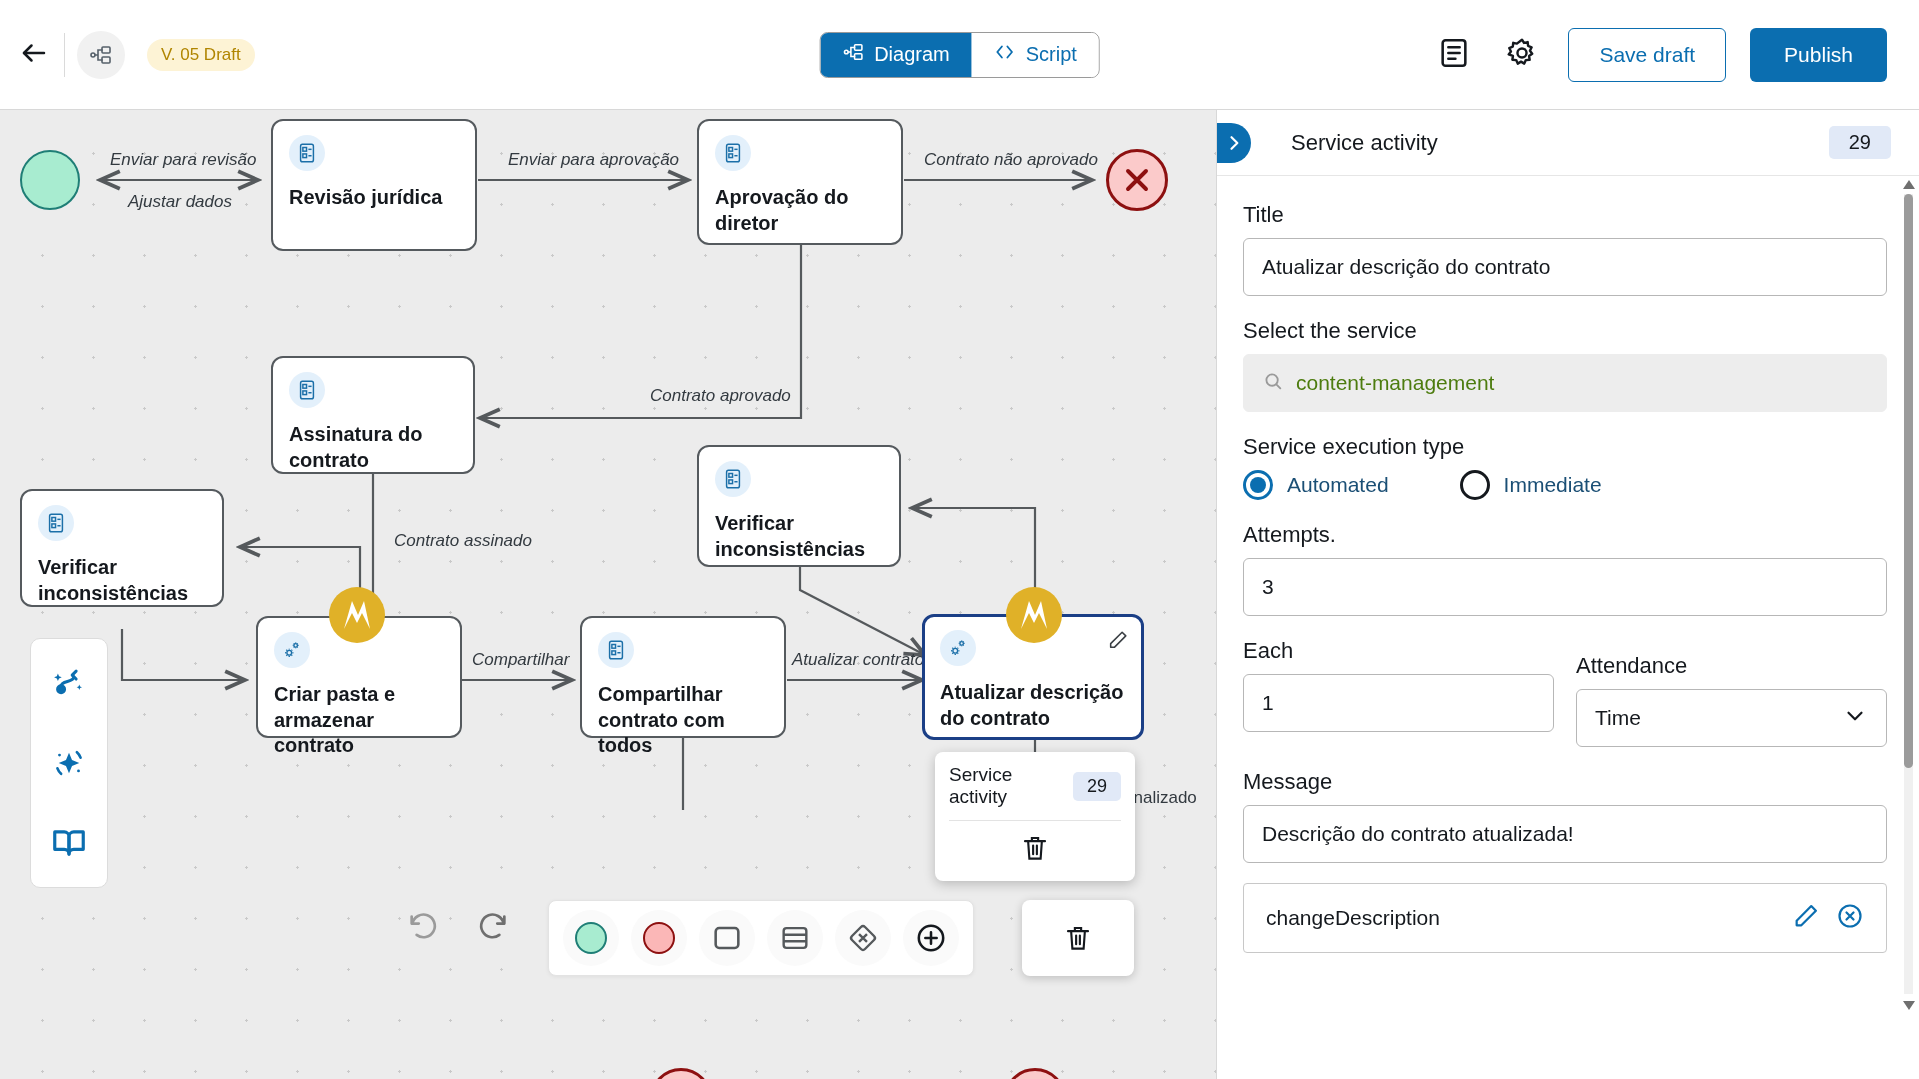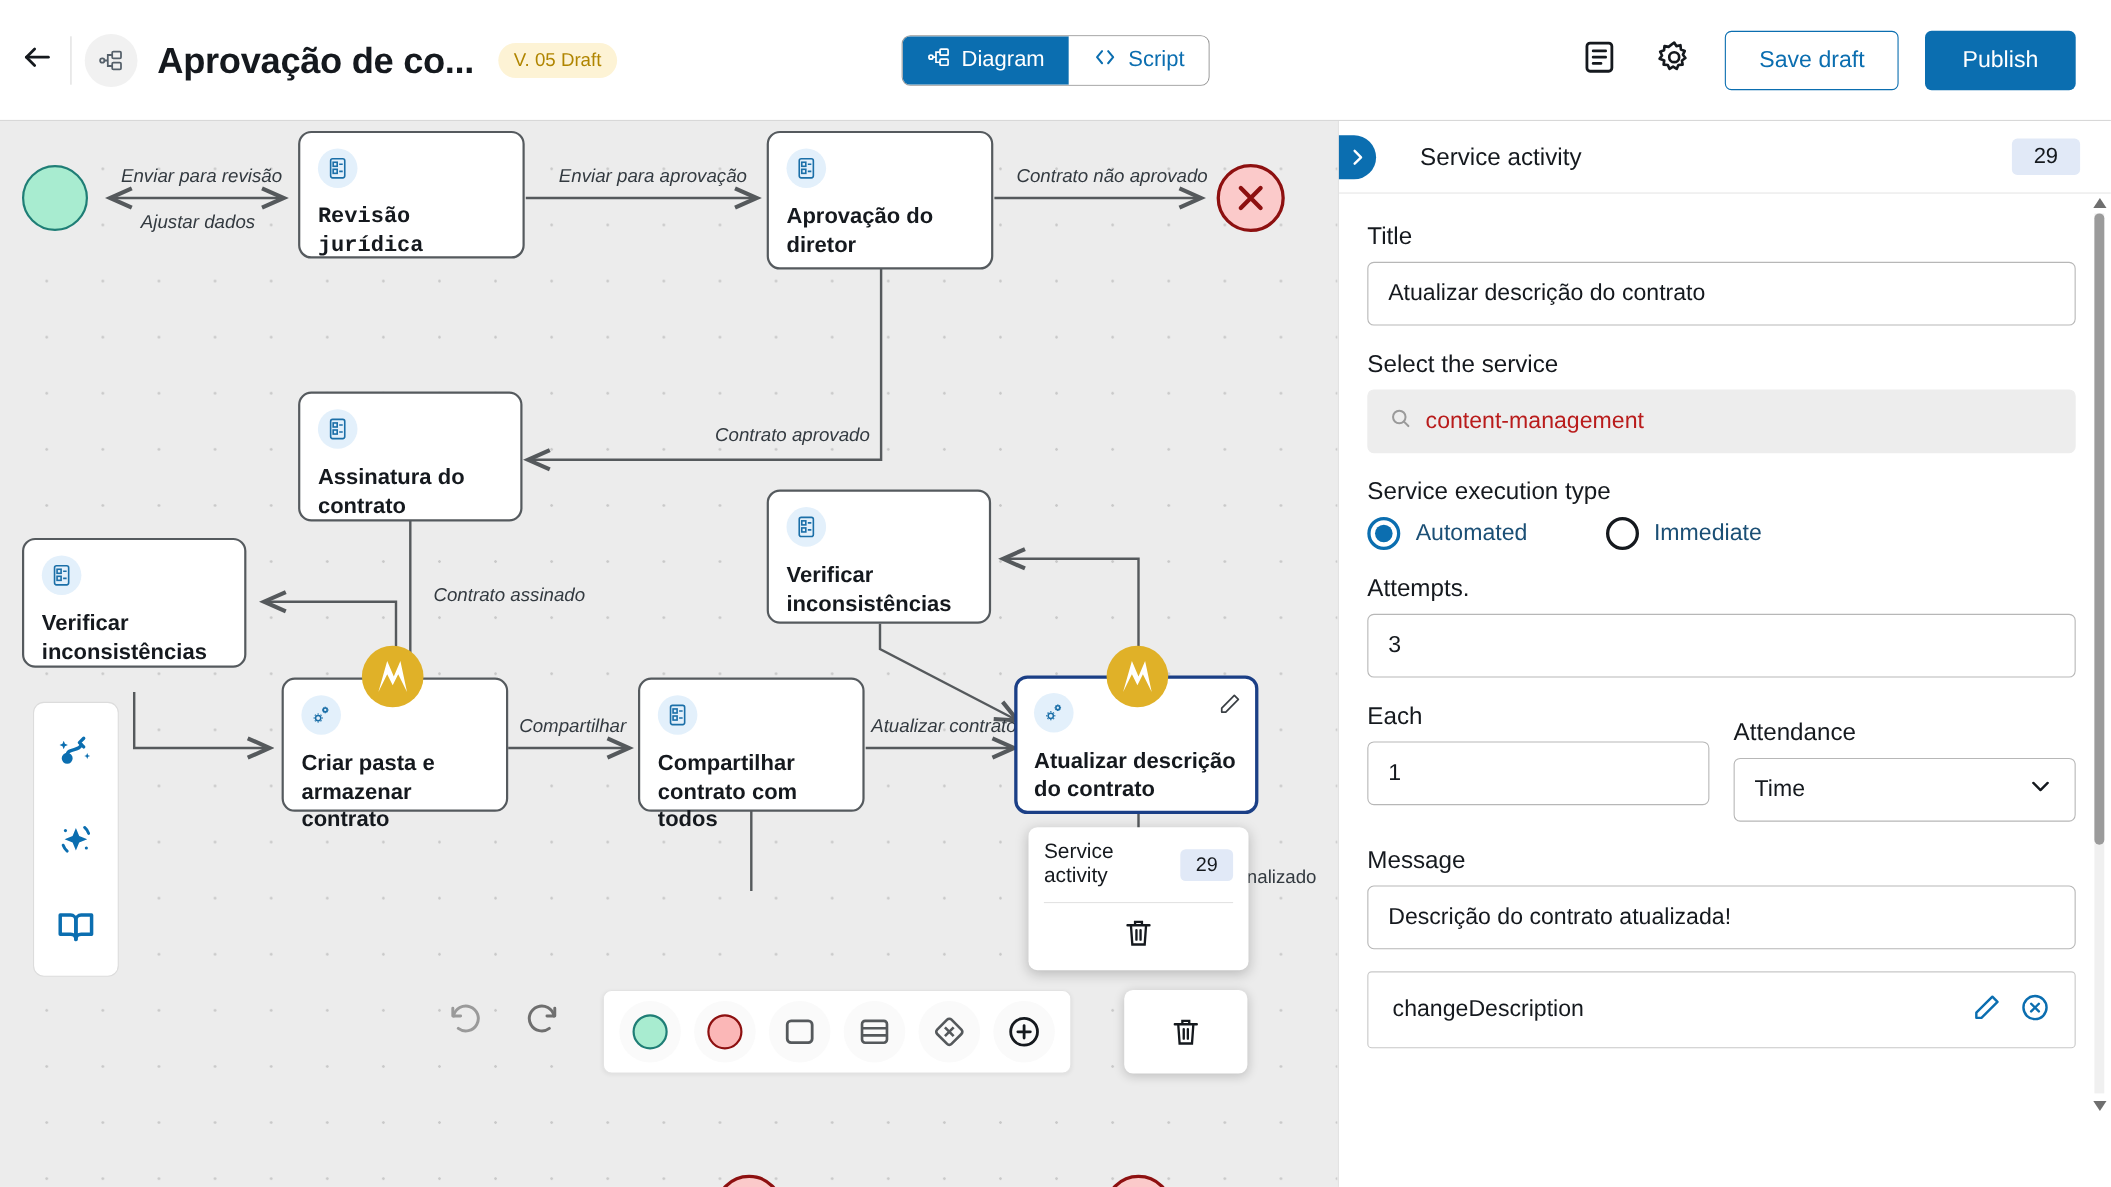--- a/index.html
+++ b/index.html
@@ -220,21 +220,21 @@
   }
   .panel-body { padding: 26px 32px 0 26px; position: relative; height: 903px; }
   .field-label { font-size: 22px; color: #15191e; margin-bottom: 10px; margin-top: 22px; }
   .field-label:first-child { margin-top: 0; }
   .input {
     width: 100%; height: 58px; border: 1px solid #b7b7b7; border-radius: 6px;
     font-size: 21px; color: #15191e; padding: 0 18px;
     font-family: inherit; background: #fff;
   }
   .input.disabled {
-    background: #ededed; border: 1px solid #ededed; color: #b91c1c;
+    background: #ededed; border: 1px solid #ededed; color: #4d7c0f;
     display: flex; align-items: center; gap: 12px;
   }
   .input.disabled svg { width: 22px; height: 22px; flex: 0 0 auto; }
   .radio-row { display: flex; align-items: center; gap: 71px; margin-top: 6px; }
   .radio { display: flex; align-items: center; gap: 14px; cursor: pointer; }
   .radio-dot {
     width: 30px; height: 30px; border-radius: 50%;
     border: 3px solid #15191e; display: flex; align-items: center; justify-content: center;
   }
   .radio-dot.on { border-color: #0b6eb0; }
@@ -280,21 +280,20 @@
   </div>
   <div class="head-divider"></div>
   <div class="proc-icon">
     <svg viewBox="0 0 24 24" fill="none" stroke="#55606a" stroke-width="1.6">
       <circle cx="4" cy="12" r="2"></circle>
         <rect x="13" y="4" width="8" height="6" rx="1"></rect>
       <rect x="13" y="14" width="8" height="6" rx="1"></rect>
       <path d="M6 12h3V7h4M6 12h3v5h4" stroke-linecap="round"></path>
     </svg>
   </div>
-  <div class="proc-title">Aprovação de co...</div>
   <div class="version-badge">V. 05 Draft</div>
 
   <div class="tab-group">
     <div class="tab active">
       <span>
         <svg viewBox="0 0 24 24" fill="none" stroke="#ffffff" stroke-width="1.7">
           <circle cx="4" cy="12" r="2"></circle>
             <rect x="13" y="4" width="8" height="6" rx="1"></rect>
           <rect x="13" y="14" width="8" height="6" rx="1"></rect>
           <path d="M6 12h3V7h4M6 12h3v5h4" stroke-linecap="round"></path>
@@ -381,21 +380,21 @@
   <div class="edge-label" style="left:110px; top:40px;">Enviar para revisão</div>
   <div class="edge-label" style="left:128px; top:82px;">Ajustar dados</div>
   <div class="edge-label" style="left:508px; top:40px;">Enviar para aprovação</div>
   <div class="edge-label" style="left:924px; top:40px;">Contrato não aprovado</div>
   <div class="edge-label" style="left:650px; top:276px;">Contrato aprovado</div>
   <div class="edge-label" style="left:394px; top:421px;">Contrato assinado</div>
   <div class="edge-label" style="left:472px; top:540px;">Compartilhar</div>
   <div class="edge-label" style="left:792px; top:540px;">Atualizar contrato</div>
   <div class="canvas-text" style="left:1125px; top:678px;">finalizado</div>
 
-  <div class="node" style="left:271px; top:9px; width:206px; height:116px;font-family:Liberation Mono, monospace;">
+  <div class="node" style="left:271px; top:9px; width:206px; height:132px;">
     <div class="node-ico">
       <svg viewBox="0 0 24 24" fill="none" stroke="#1b6fa8" stroke-width="1.6">
         <rect x="5" y="2.5" width="14" height="19" rx="2"></rect>
         <rect x="7.5" y="6" width="4" height="4"></rect>
           <path d="M13.5 8h3.5"></path>
         <rect x="7.5" y="13" width="4" height="4"></rect>
           <path d="M13.5 15h3.5"></path>
       </svg>
     </div>
     <div class="node-label">Revisão jurídica</div>

